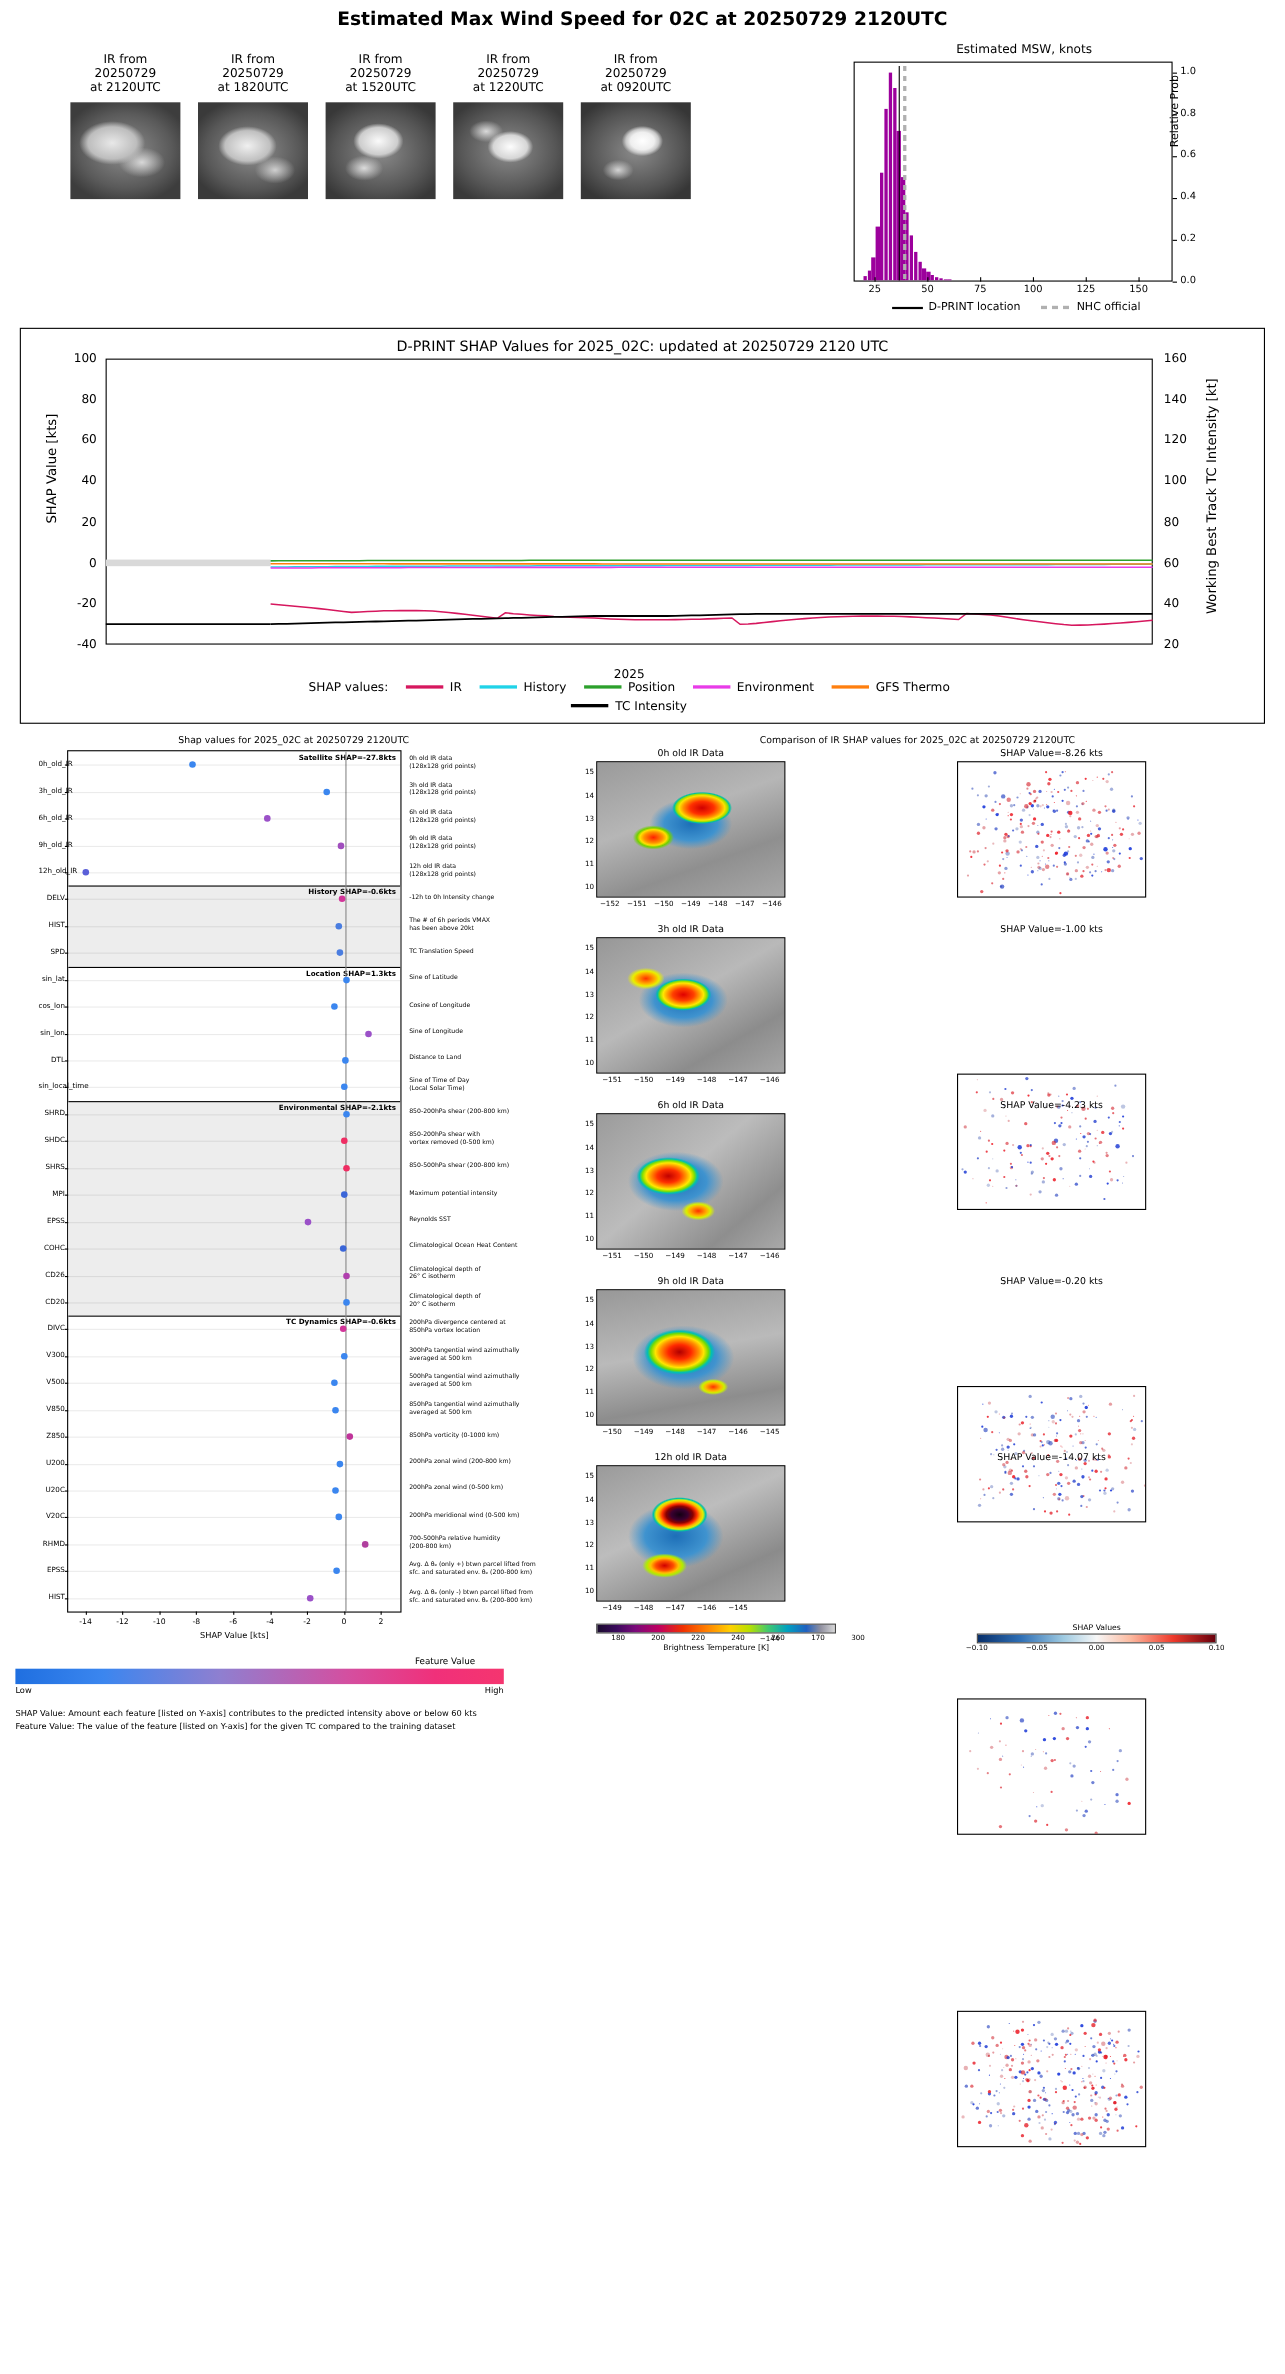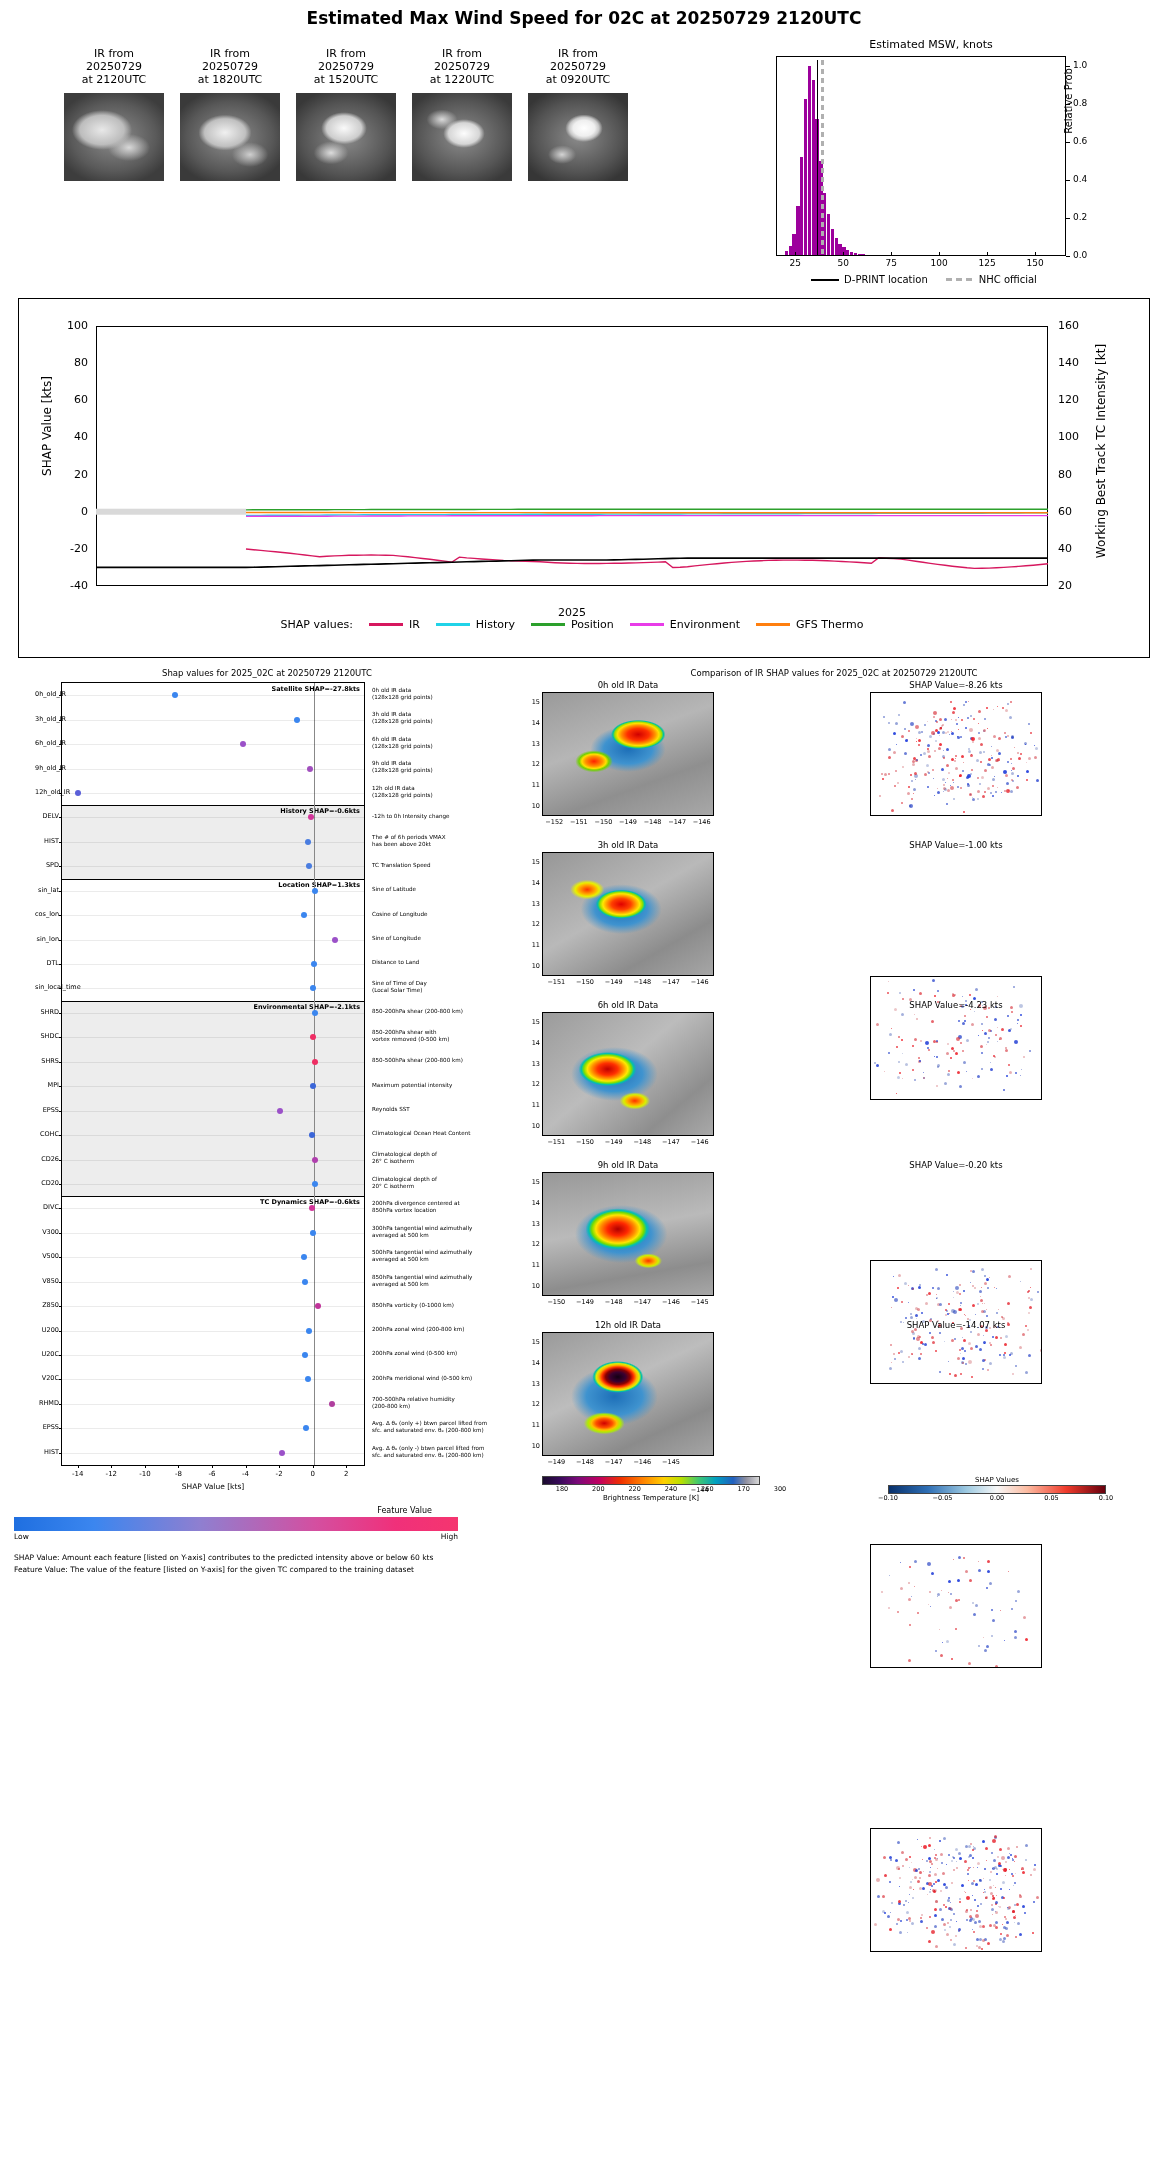--- a/index.html
+++ b/index.html
@@ -200,20 +200,21 @@
     </span>
     <span style="display:flex;align-items:center;gap:5px;">
       <span style="width:28px;height:3px;display:inline-block;background:repeating-linear-gradient(90deg,#b0b0b0 0 6px,transparent 6px 10px);"></span>
       <span>NHC official</span>
     </span>
   </div>
 </div>
 
 <div class="abs" style="left:18px;top:298px;width:1132px;height:360px;">
   <div class="abs frame" style="left:0;top:0;width:1132px;height:360px;"></div>
+  <div class="abs" style="left:0;top:10px;width:1132px;text-align:center;font-size:13px;">D-PRINT SHAP Values for 2025_02C: updated at 20250729 2120 UTC</div>
 
   <div class="abs frame" id="tsbox" style="left:78px;top:28px;width:952px;height:260px;background:#fff;"></div>
 
   <div class="abs" id="tsyleft" style="left:38px;top:28px;width:36px;height:260px;">
       <div class="abs" style="left: 0px; top: 253px; width: 32px; text-align: right; font-size: 11px;">-40</div>
       <div class="abs" style="left: 0px; top: 215.857px; width: 32px; text-align: right; font-size: 11px;">-20</div>
       <div class="abs" style="left: 0px; top: 178.714px; width: 32px; text-align: right; font-size: 11px;">0</div>
       <div class="abs" style="left: 0px; top: 141.571px; width: 32px; text-align: right; font-size: 11px;">20</div>
       <div class="abs" style="left: 0px; top: 104.429px; width: 32px; text-align: right; font-size: 11px;">40</div>
       <div class="abs" style="left: 0px; top: 67.2857px; width: 32px; text-align: right; font-size: 11px;">60</div>
@@ -262,20 +263,26 @@
         <span class="legline" style="background:#2ca02c;"></span>
         <span>Position</span>
       </span>
       <span class="legwrap">
         <span class="legline" style="background:#e83ce8;"></span>
         <span>Environment</span>
       </span>
       <span class="legwrap">
         <span class="legline" style="background:#ff7f0e;"></span>
         <span>GFS Thermo</span>
+      </span>
+    </div>
+    <div style="display:flex;justify-content:center;align-items:center;gap:8px;margin-top:4px;">
+      <span class="legwrap">
+        <span class="legline" style="background:#000;"></span>
+        <span>TC Intensity</span>
       </span>
     </div>
   </div>
 </div>
 
 <div class="abs" style="left:20px;top:668px;width:460px;height:836px;margin-left:17px;">
   <div class="abs" style="left:0;top:0;width:460px;text-align:center;font-size:8.5px;">Shap values for 2025_02C at 20250729 2120UTC</div>
   <div class="abs frame" id="bsbox" style="left:24px;top:14px;width:304px;height:784px;background:#fff;"></div>
 
   <div class="abs" id="bsbands" style="left:25px;top:15px;width:302px;height:782px;overflow:hidden;">

